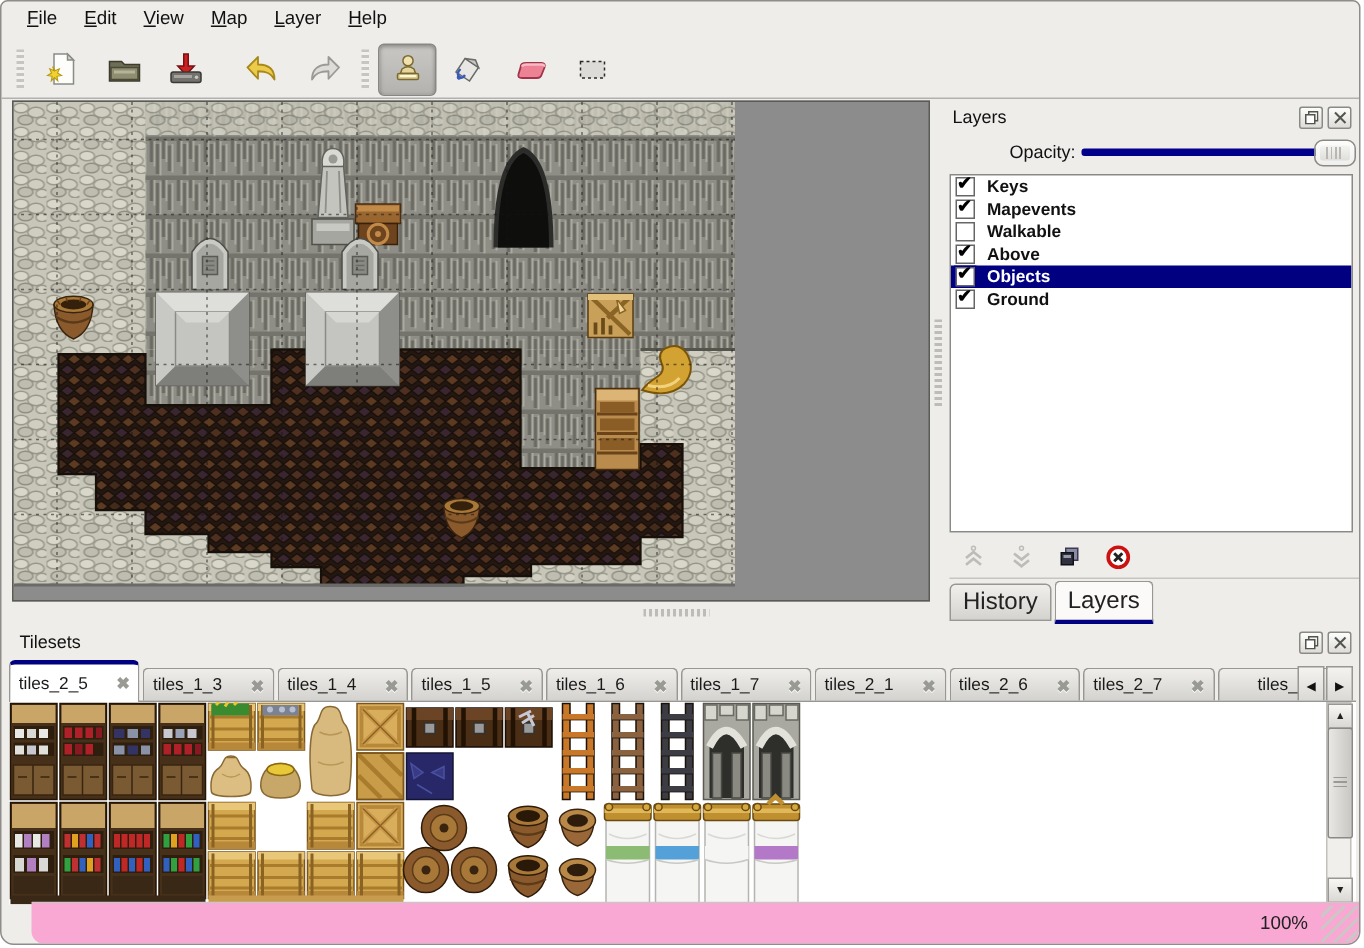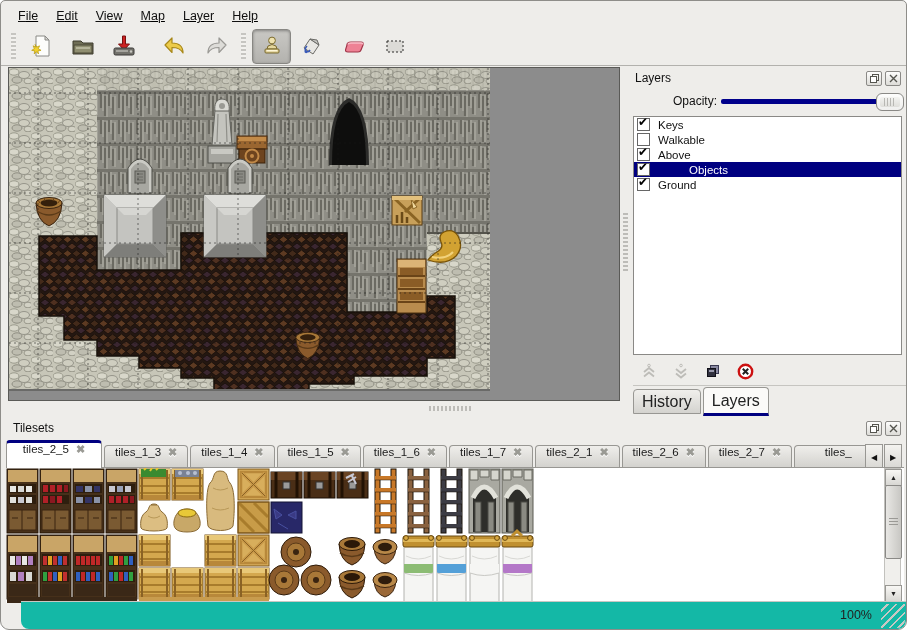--- a/index.html
+++ b/index.html
@@ -2,21 +2,21 @@
 <html><head>
 <meta charset="utf-8">
 <style>
   html,body{margin:0;padding:0;width:909px;height:632px;overflow:hidden;background:#fff;
     font-family:"Liberation Sans",sans-serif;-webkit-font-smoothing:antialiased;}
   #win{position:relative;width:907px;height:630px;border:1px solid #8e8d89;
     border-radius:5px 5px 9px 9px;background:#eeedea;overflow:hidden;box-sizing:border-box;}
   u{text-decoration:underline;}
 
   
-  .menubar{position:absolute;left:0;top:0;right:0;height:26px;display:flex;align-items:flex-end;padding-left:8px;text-decoration:underline;}
+  .menubar{position:absolute;left:0;top:0;right:0;height:26px;display:flex;align-items:flex-start;padding-left:8px;}
   .mitem{padding:4px 9px;font-size:12.5px;color:#101010;cursor:default;}
 
   
   .toolbar{position:absolute;left:0;top:26px;right:0;height:38px;border-bottom:1px solid #b2b1ad;
     display:flex;align-items:center;padding-left:5px;}
   .gripv{width:5px;height:26px;margin:0 5px;
     background:repeating-linear-gradient(to bottom,#c6c5c1 0 2px,#f2f1ee 2px 4px);}
   .tbtn{width:37px;height:33px;display:flex;align-items:center;justify-content:center;
     border:1px solid transparent;border-radius:4px;margin:0 1px;}
   .tbtn.active{background:linear-gradient(#c9c8c4,#b3b2ae);border-color:#888783;
@@ -48,62 +48,62 @@
   .oplabel{font-size:12px;color:#111;width:48px;}
   .slider{position:relative;flex:1;height:18px;}
   .slider .track{position:absolute;left:0;right:8px;top:7px;height:5px;background:#00008b;border-radius:2px;}
   .slider .handle{position:absolute;right:-4px;top:1px;width:26px;height:16px;border:1px solid #8a8986;
     border-radius:6px;background:linear-gradient(#fafaf8,#d8d7d3);
     box-shadow:inset 0 0 0 3px rgba(255,255,255,.6);}
   .slider .handle i{position:absolute;left:7px;top:4px;width:12px;height:8px;
     background:repeating-linear-gradient(to right,#b8b7b3 0 1px,transparent 1px 3px);}
   .llist{position:absolute;left:2px;top:49px;width:267px;height:237px;background:#fff;
     border:1px solid #8a8986;overflow:hidden;}
-  .lrow{display:flex;align-items:center;height:15px;padding-left:3px;font-size:11.5px;color:#111;}
+  .lrow{display:flex;align-items:center;height:15px;padding-left:3px;font-size:11.5px;color:#111;font-weight:bold;}
   .lrow .cb{width:11px;height:11px;background:#fff;border:1px solid #666;margin-right:8px;
     position:relative;flex:none;}
   .lrow.checked .cb::after{content:"\2714";position:absolute;left:0px;top:-4px;font-size:12px;color:#000;}
-  .lrow.selected{background:#000080;color:#fff;gap:31px;}
+  .lrow.selected{background:#000080;color:#fff;}
   .lrow.selected .cb{outline:1px solid #000080;}
   .lactions{position:absolute;left:2px;top:290px;width:267px;height:28px;border-bottom:1px solid #c6c5c1;
     display:flex;align-items:center;gap:12px;padding-left:6px;}
   .abtn{width:20px;height:20px;display:flex;align-items:center;justify-content:center;}
   .ptabs{position:absolute;left:2px;top:320px;height:25px;display:flex;}
   .ptab{min-width:46px;padding:0 8px;height:23px;display:flex;align-items:center;justify-content:center;
     font-size:16px;color:#222;border:1px solid #989793;border-radius:4px 4px 0 0;margin-right:2px;
     background:linear-gradient(#f0efec,#d4d3cf);position:relative;top:2px;}
   .ptab.active{background:#fbfaf8;top:0;height:25px;border-bottom:3px solid #000080;z-index:2;}
 
   
   .tilesets{position:absolute;left:5px;top:417px;width:898px;height:186px;}
   .tilesets .head{display:flex;align-items:center;height:20px;padding:0 3px 0 7px;}
   .tilesets .head .sp{flex:1;}
   .ttabbar{position:absolute;left:0;top:22px;right:0;height:28px;display:flex;align-items:flex-end;}
-  .ttab{height:23px;display:flex;align-items:flex-start;justify-content:center;gap:7px;
+  .ttab{height:23px;display:flex;align-items:center;justify-content:center;gap:19px;
     font-size:11.5px;color:#1a1a1a;border:1px solid #989793;border-bottom:none;border-radius:4px 4px 0 0;
     background:linear-gradient(#efeeeb,#d2d1cd);padding:0 10px;margin-right:2px;box-sizing:border-box;
     white-space:nowrap;overflow:hidden;}
   .ttab .x{color:#9a9a94;font-size:11px;font-weight:bold;text-shadow:0 1px 0 #fff;}
   .ttab.active{height:28px;background:#fff;border-top:3px solid #000080;width:96px;z-index:2;}
   .ttab.cut{width:88px;margin-right:12px;}
   .tscroll{position:absolute;right:2px;top:26px;display:flex;}
   .sarrow{width:16px;height:24px;border:1px solid #989793;background:linear-gradient(#f4f3f0,#d8d7d3);
     display:flex;align-items:center;justify-content:center;font-size:8px;color:#111;margin-left:1px;}
   .tcontent{position:absolute;left:0;top:49px;width:898px;height:135px;background:#fff;
     border-top:1px solid #989793;overflow:hidden;}
   .vscroll{position:absolute;right:3px;top:0px;width:17px;height:135px;background:#f0efec;border:1px solid #c2c1bd;box-sizing:border-box;}
   .vbtn{position:absolute;left:0;width:15px;height:15px;background:linear-gradient(#f8f7f4,#d8d7d3);
     border:1px solid #989793;display:flex;align-items:center;justify-content:center;font-size:7px;color:#222;}
   .vthumb{position:absolute;left:0;top:16px;width:15px;height:72px;border:1px solid #8a8986;border-radius:2px;
     background:linear-gradient(to right,#e8e7e4,#c8c7c3);}
   .vthumb i{position:absolute;left:3px;top:32px;width:9px;height:7px;
     background:repeating-linear-gradient(to bottom,#9a9995 0 1px,transparent 1px 3px);}
 
   
-  .statusbar{position:absolute;left:0;right:0;bottom:0;height:27px;background:#14b8a6;
+  .statusbar{position:absolute;left:0;right:0;bottom:0;height:27px;background:#f9a8d4;
     border-top:1px solid #c8c7c3;border-radius:0 0 8px 8px;margin-left:20px;}
   .zoomlevel{position:absolute;right:34px;top:6px;font-size:12.5px;color:#222;}
   .rgrip{position:absolute;right:1px;bottom:1px;width:24px;height:24px;border-radius:0 0 8px 0;
     background:repeating-linear-gradient(135deg,transparent 0 4px,#c9c8c4 4px 6px);}
 </style>
 </head>
 <body>
 
 <div id="win">
 
@@ -352,20 +352,24 @@
             <i></i>
           </span>
       </span>
     </div>
 
     <div class="llist">
       <div class="lrow checked">
         <span class="cb"></span>
         <span>Keys</span>
       </div>
+      <div class="lrow checked">
+        <span class="cb"></span>
+        <span>Mapevents</span>
+      </div>
       <div class="lrow">
         <span class="cb"></span>
         <span>Walkable</span>
       </div>
       <div class="lrow checked">
         <span class="cb"></span>
         <span>Above</span>
       </div>
       <div class="lrow checked selected">
         <span class="cb"></span>

